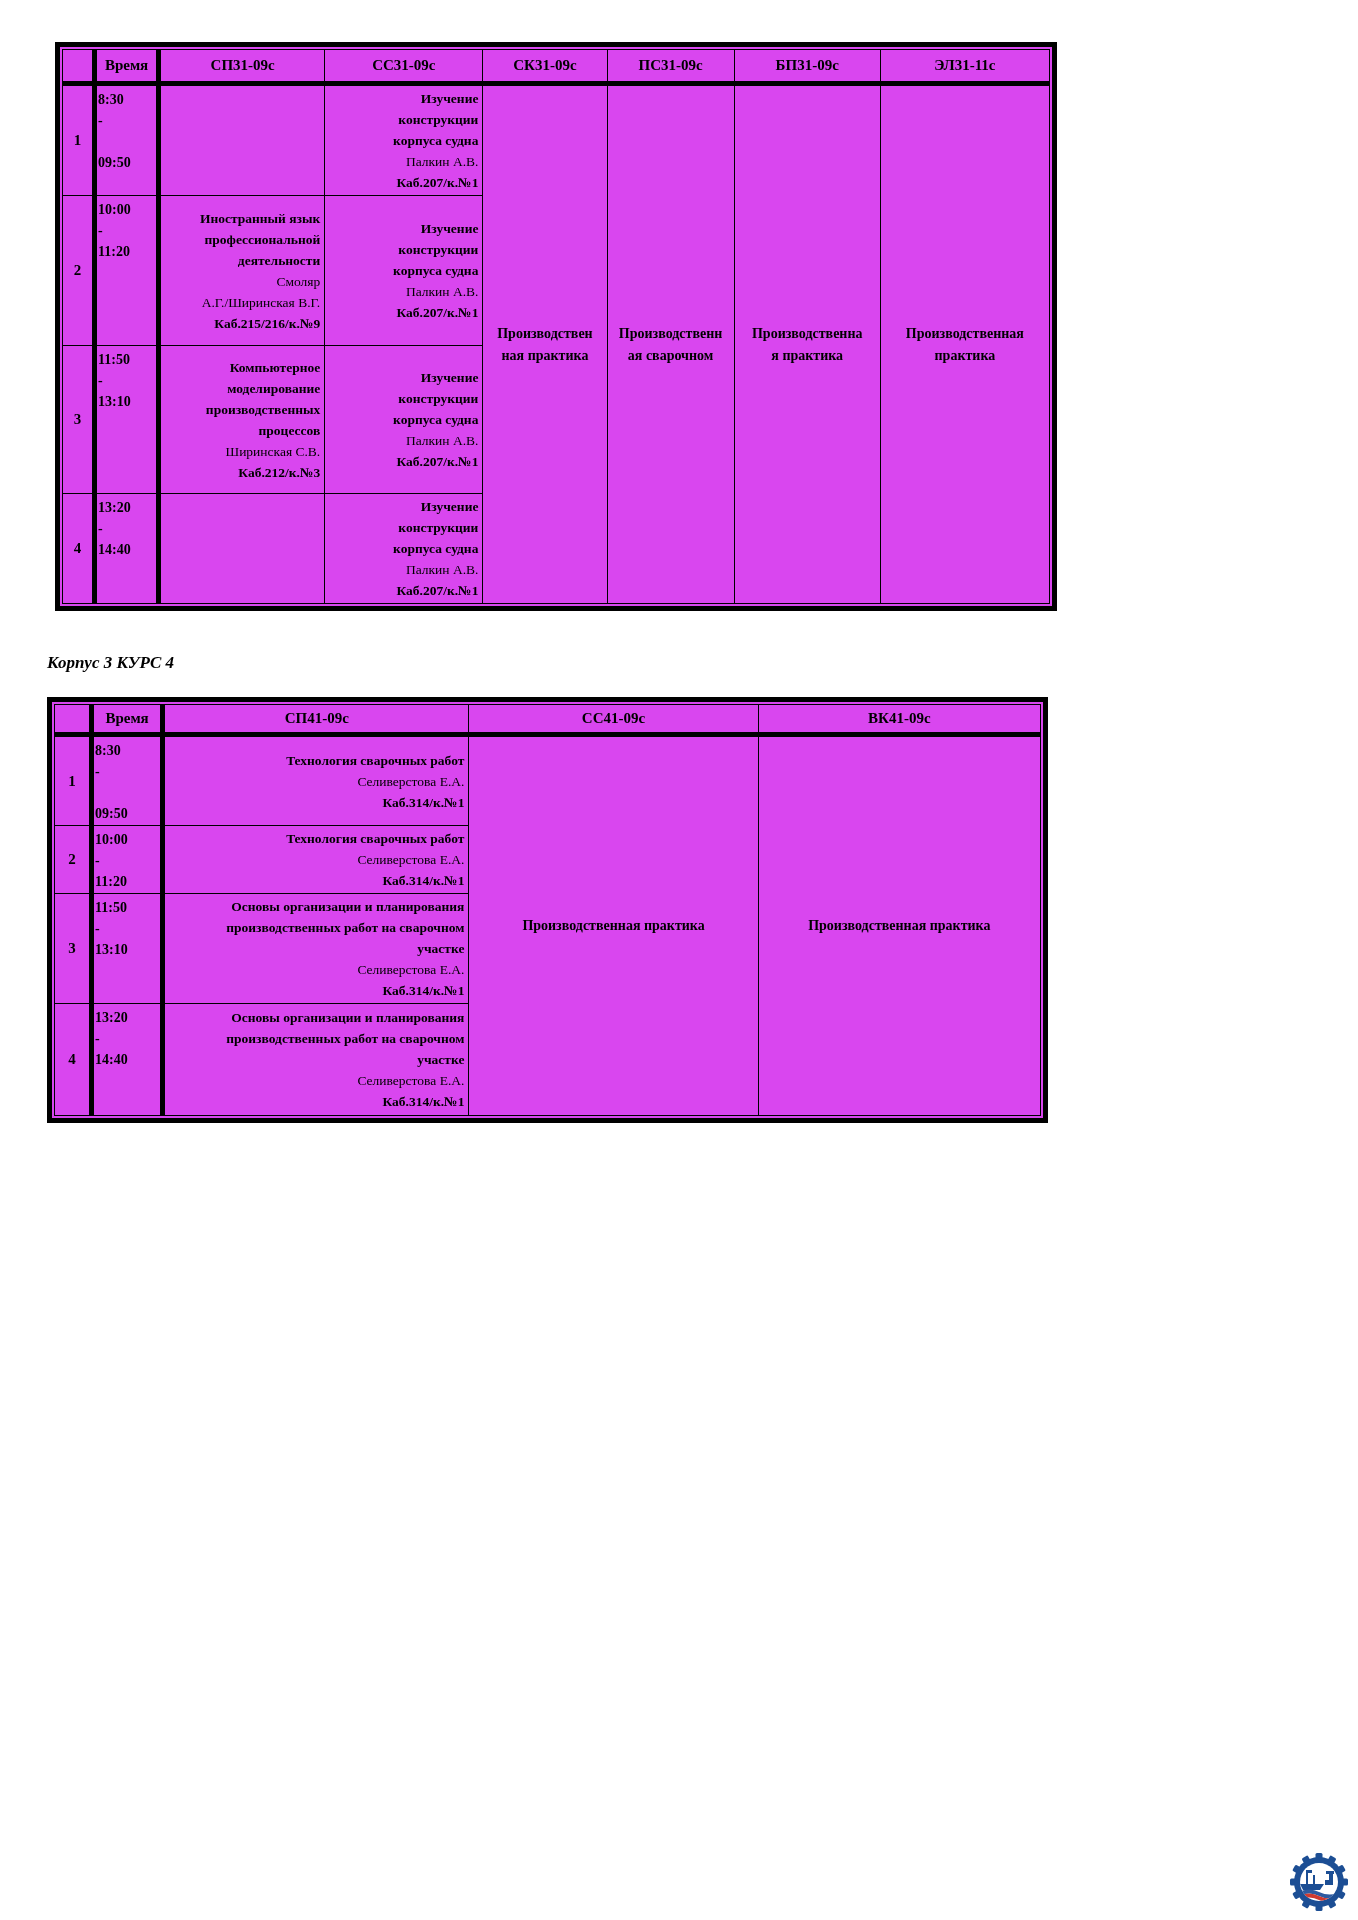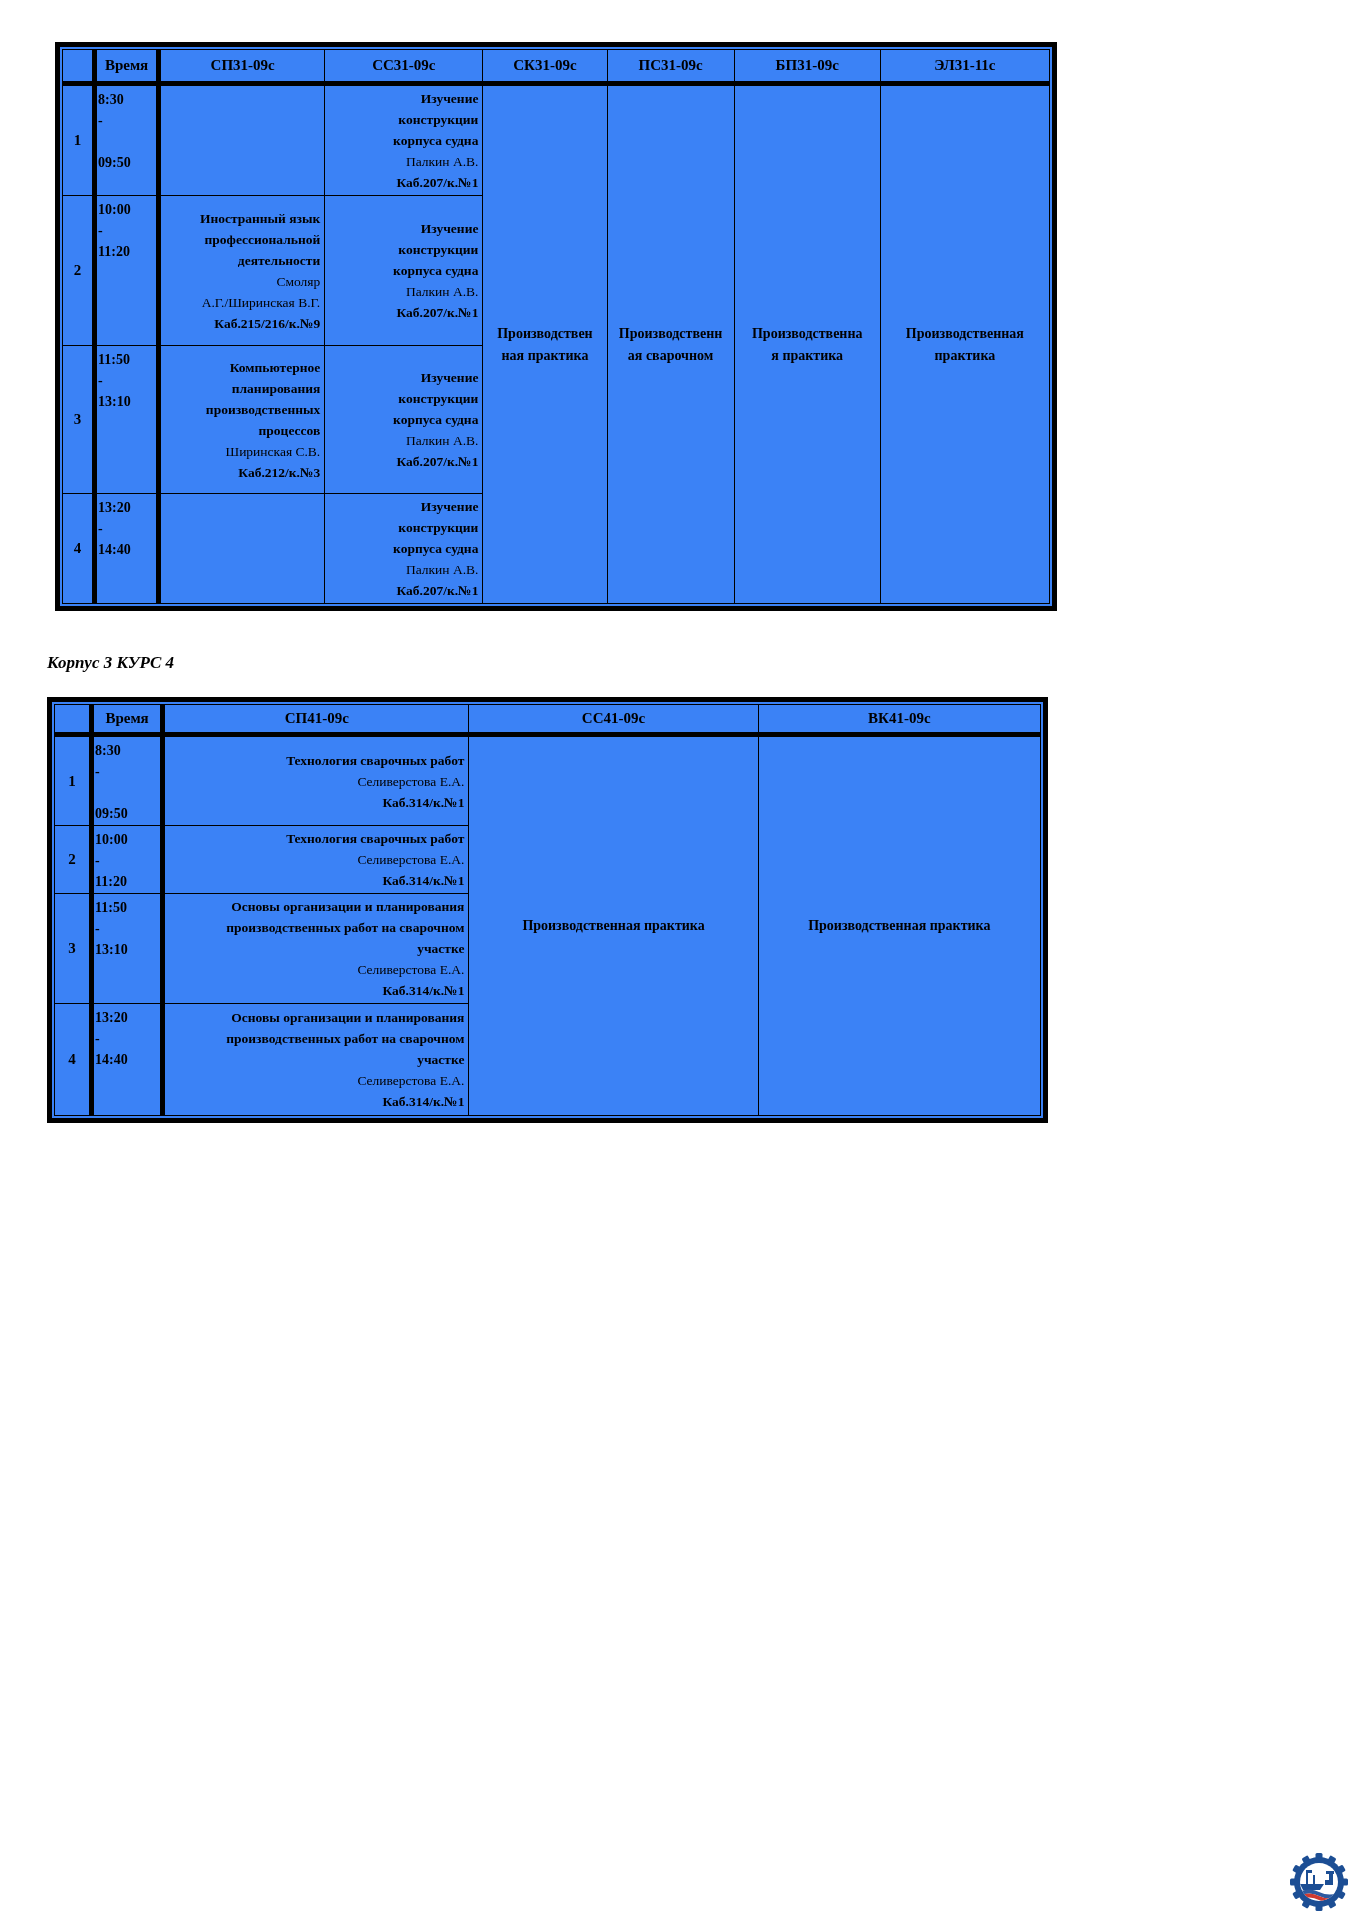--- a/index.html
+++ b/index.html
@@ -7,21 +7,21 @@
     position:relative;
     width:1358px;height:1920px;
     background:#ffffff;
     font-family:"Liberation Serif","DejaVu Serif",serif;
     color:#000;
   }
   .tbl-wrap{
     position:absolute;
     border:5px solid #000;
     padding:2px;
-    background:#3b82f6;
+    background:#d946ef;
     box-sizing:border-box;
   }
   #table1-wrap{left:55px;top:42px;width:1002px;}
   #table2-wrap{left:47px;top:697px;width:1001px;}
   table{border-collapse:collapse;width:100%;table-layout:fixed;}
   th,td{border:1.5px solid #000;overflow:hidden;}
   th{
     font-size:15px;font-weight:bold;text-align:center;
     border-bottom:5px solid #000;
     padding:2px 0;
@@ -130,21 +130,21 @@
           <span class="room">Каб.207/к.№1</span>
         </td>
       </tr>
       <tr style="height:148px">
         <td class="num thick-r">3</td>
         <td class="time thick-r">11:50
 -
 13:10</td>
         <td class="lesson">
           <span class="subject">Компьютерное
-планирования
+моделирование
 производственных
 процессов</span>
           <span class="teacher">Ширинская С.В.</span>
           <span class="room">Каб.212/к.№3</span>
         </td>
         <td class="lesson">
           <span class="subject">Изучение
 конструкции
 корпуса судна</span>
           <span class="teacher">Палкин А.В.</span>

